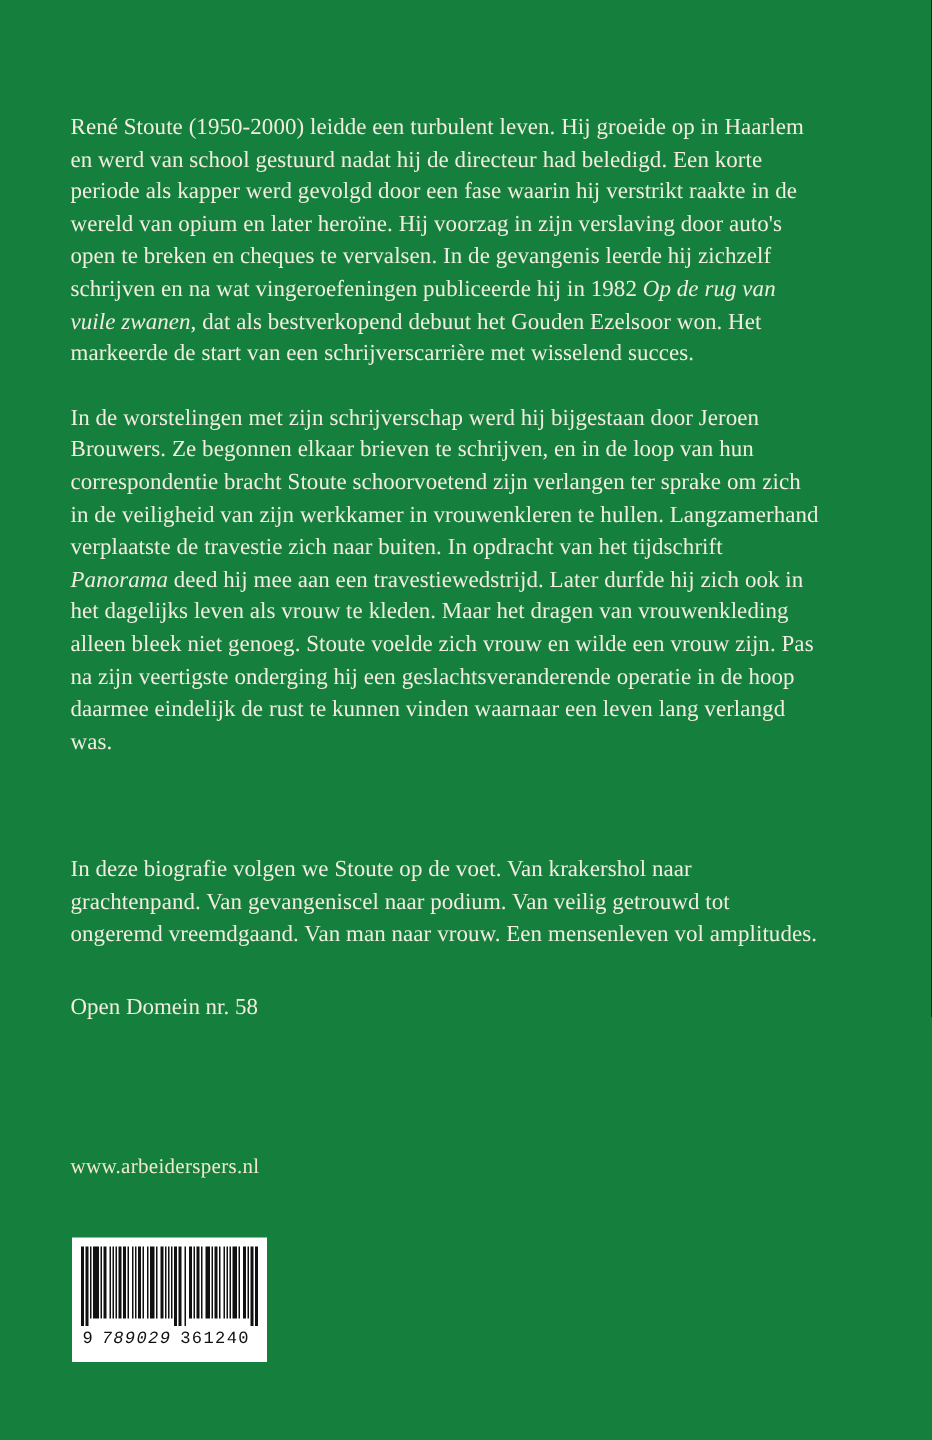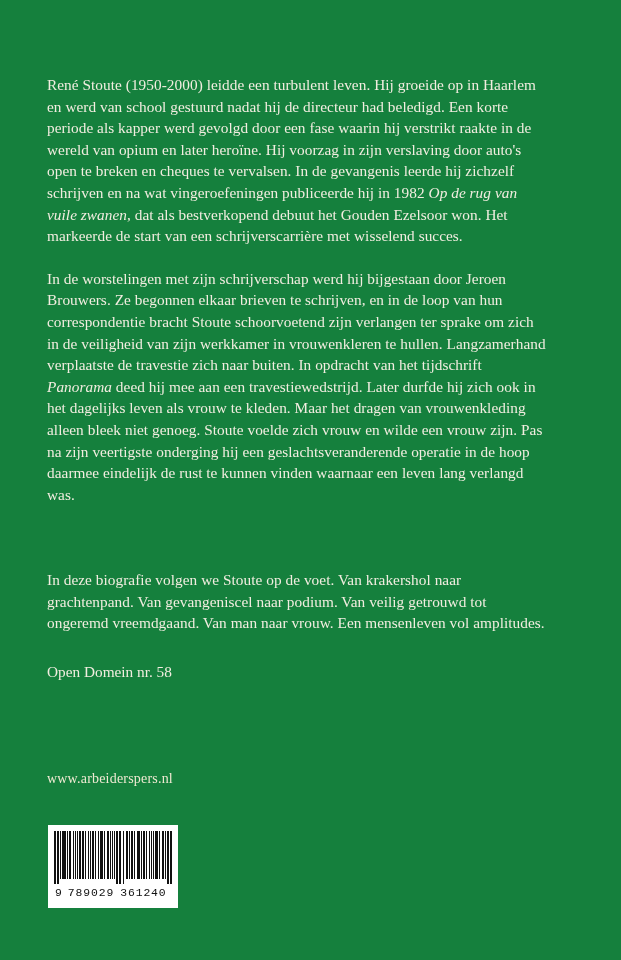--- a/index.html
+++ b/index.html
@@ -85,21 +85,21 @@
     width: 118px;
     margin: 0 auto;
     font-family: "Liberation Mono", "DejaVu Sans Mono", monospace;
     font-size: 11.4px;
     color: #111111;
     letter-spacing: 0.9px;
     line-height: 14px;
     padding-left: 1px;
   }
   #barcode-digits .grp-lead { margin-right: 5px; }
-  #barcode-digits .grp-left { margin-right: 6px; }
+  #barcode-digits .grp-left { margin-right: 6px; font-style: italic; }
 </style>
 </head>
 <body>
 
 <div id="cover">
 
   <div id="text-block">
     <p class="para blurb-1"><span>René Stoute (1950-2000) leidde een turbulent leven. Hij groeide op in Haarlem en werd van school gestuurd nadat hij de directeur had beledigd. Een korte periode als kapper werd gevolgd door een fase waarin hij verstrikt raakte in de wereld van opium en later heroïne. Hij voorzag in zijn verslaving door auto's open te breken en cheques te vervalsen. In de gevangenis leerde hij zichzelf schrijven en na wat vingeroefeningen publiceerde hij in 1982 </span><em>Op de rug van vuile zwanen</em><span>, dat als bestverkopend debuut het Gouden Ezelsoor won. Het markeerde de start van een schrijverscarrière met wisselend succes.</span></p>
     <p class="para blurb-2"><span>In de worstelingen met zijn schrijverschap werd hij bijgestaan door Jeroen Brouwers. Ze begonnen elkaar brieven te schrijven, en in de loop van hun correspondentie bracht Stoute schoorvoetend zijn verlangen ter sprake om zich in de veiligheid van zijn werkkamer in vrouwenkleren te hullen. Langzamerhand verplaatste de travestie zich naar buiten. In opdracht van het tijdschrift </span><em>Panorama</em><span> deed hij mee aan een travestiewedstrijd. Later durfde hij zich ook in het dagelijks leven als vrouw te kleden. Maar het dragen van vrouwenkleding alleen bleek niet genoeg. Stoute voelde zich vrouw en wilde een vrouw zijn. Pas na zijn veertigste onderging hij een geslachtsveranderende operatie in de hoop daarmee eindelijk de rust te kunnen vinden waarnaar een leven lang verlangd was.</span></p>
     <p class="para blurb-3"><span>In deze biografie volgen we Stoute op de voet. Van krakershol naar grachtenpand. Van gevangeniscel naar podium. Van veilig getrouwd tot ongeremd vreemdgaand. Van man naar vrouw. Een mensenleven vol amplitudes.</span></p>

